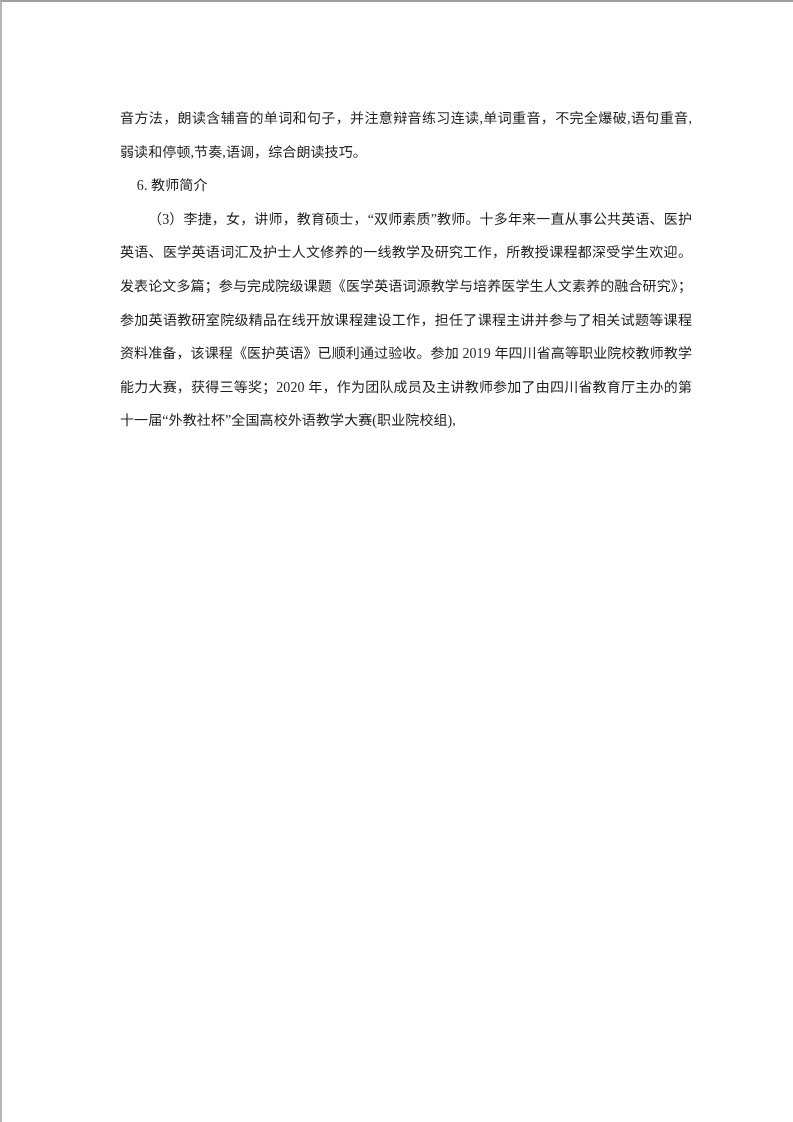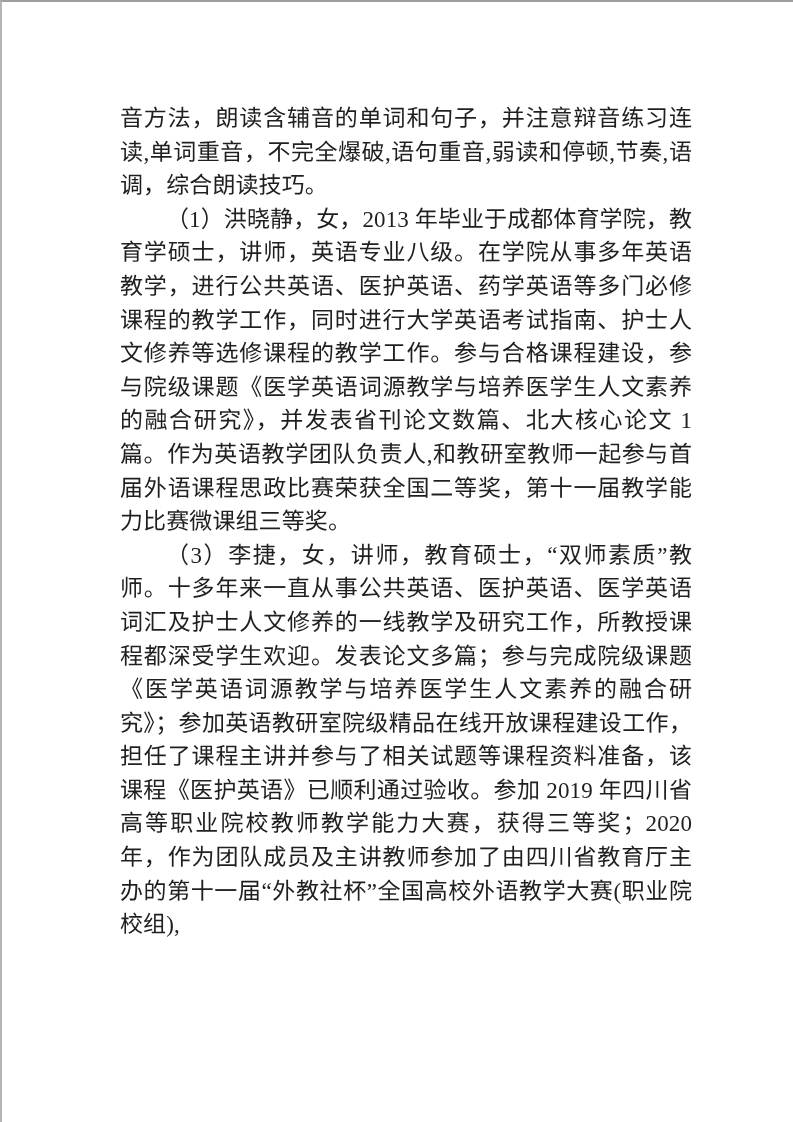--- a/index.html
+++ b/index.html
@@ -19,36 +19,36 @@
     font-family: "Liberation Serif", "DejaVu Serif", serif;
     color: #1f1f1f;
   }
   .content {
     box-sizing: border-box;
     padding: 100px 101px 0 118px;
     width: 100%;
   }
   p.para {
     margin: 0;
-    font-size: 23px;
+    font-size: 14px;
     line-height: 33.6px;
     text-align: justify;
     text-justify: inter-ideograph;
     word-break: break-all;
     letter-spacing: 0.1px;
   }
   p.para.indent {
     text-indent: 2em;
   }
   p.para.indent-num {
     text-indent: 1.2em;
   }
 </style>
 </head>
 <body>
 
 <div class="page">
   <div class="content">
     <p class="para">音方法，朗读含辅音的单词和句子，并注意辩音练习连读,单词重音，不完全爆破,语句重音,弱读和停顿,节奏,语调，综合朗读技巧。</p>
-    <p class="para indent">（1）洪晓静，女，2013 年毕业于成都体育学院，教育学硕士，讲师，英语专业八级。在学院从事多年英语教学，进行公共英语、医护英语、药学英语等多门必修课程的教学工作，同时进行大学英语考试指南、护士人文修养等选修课程的教学工作。参与合格课程建设，参与院级课题《医学英语词源教学与培养医学生人文素养的融合研究》，并发表省刊论文数篇、北大核心论文 1 篇。作为英语教学团队负责人,和教研室教师一起参与首届外语课程思政比赛荣获全国二等奖，第十一届教学能力比赛微课组三等奖。</p>
+    <p class="para indent-num">6. 教师简介</p>
     <p class="para indent">（3）李捷，女，讲师，教育硕士，“双师素质”教师。十多年来一直从事公共英语、医护英语、医学英语词汇及护士人文修养的一线教学及研究工作，所教授课程都深受学生欢迎。发表论文多篇；参与完成院级课题《医学英语词源教学与培养医学生人文素养的融合研究》；参加英语教研室院级精品在线开放课程建设工作，担任了课程主讲并参与了相关试题等课程资料准备，该课程《医护英语》已顺利通过验收。参加 2019 年四川省高等职业院校教师教学能力大赛，获得三等奖；2020 年，作为团队成员及主讲教师参加了由四川省教育厅主办的第十一届“外教社杯”全国高校外语教学大赛(职业院校组),</p>
   </div>
 </div>
 
 </body></html>

